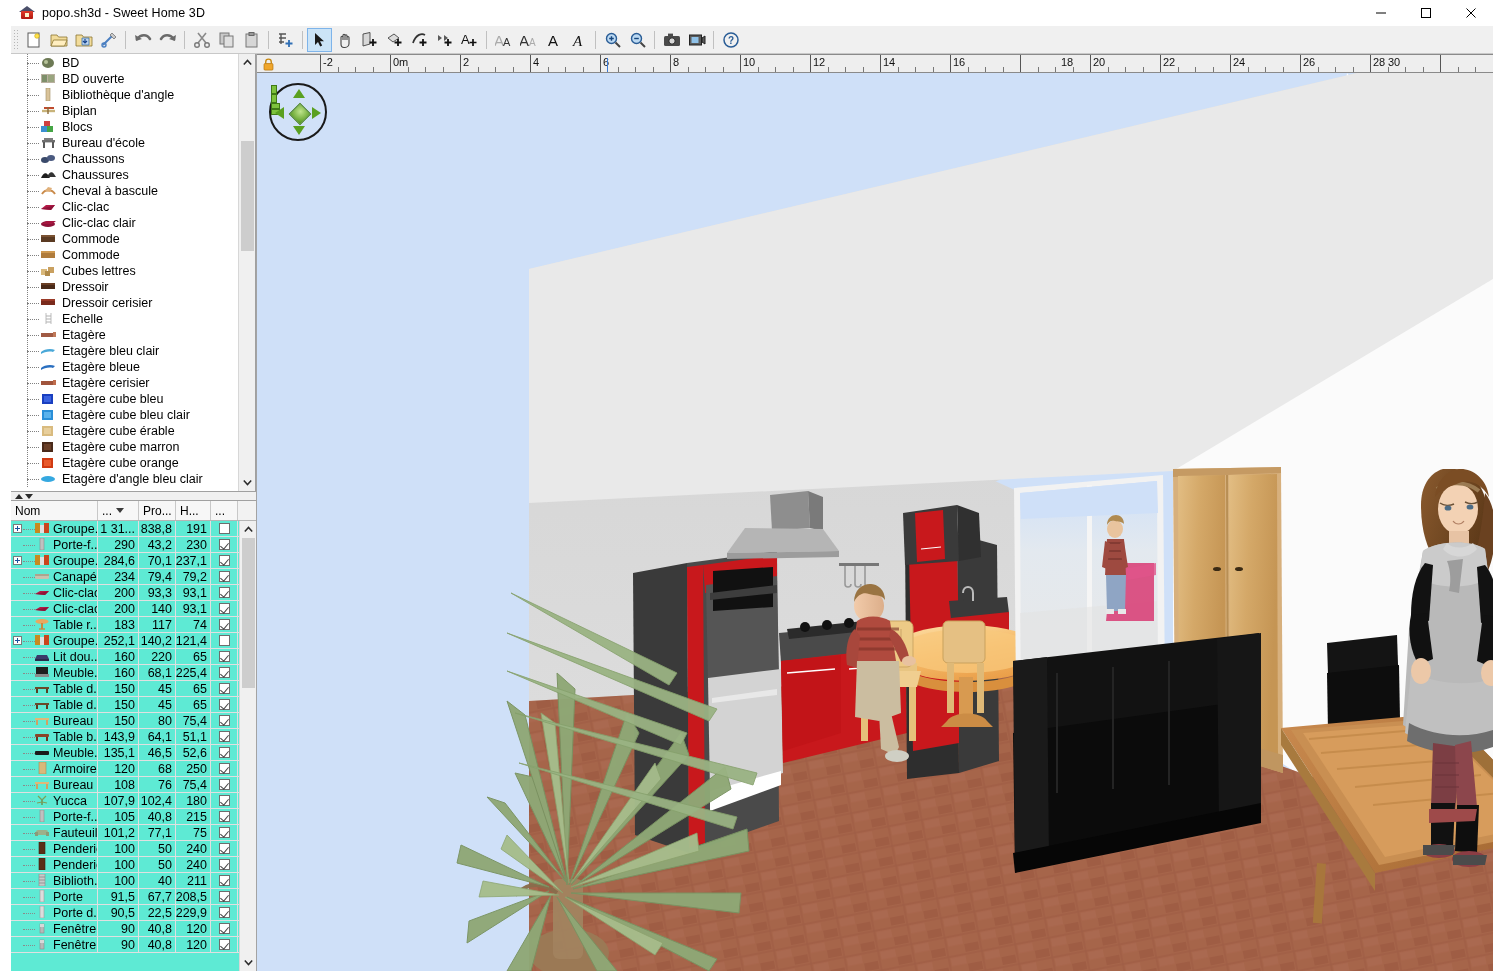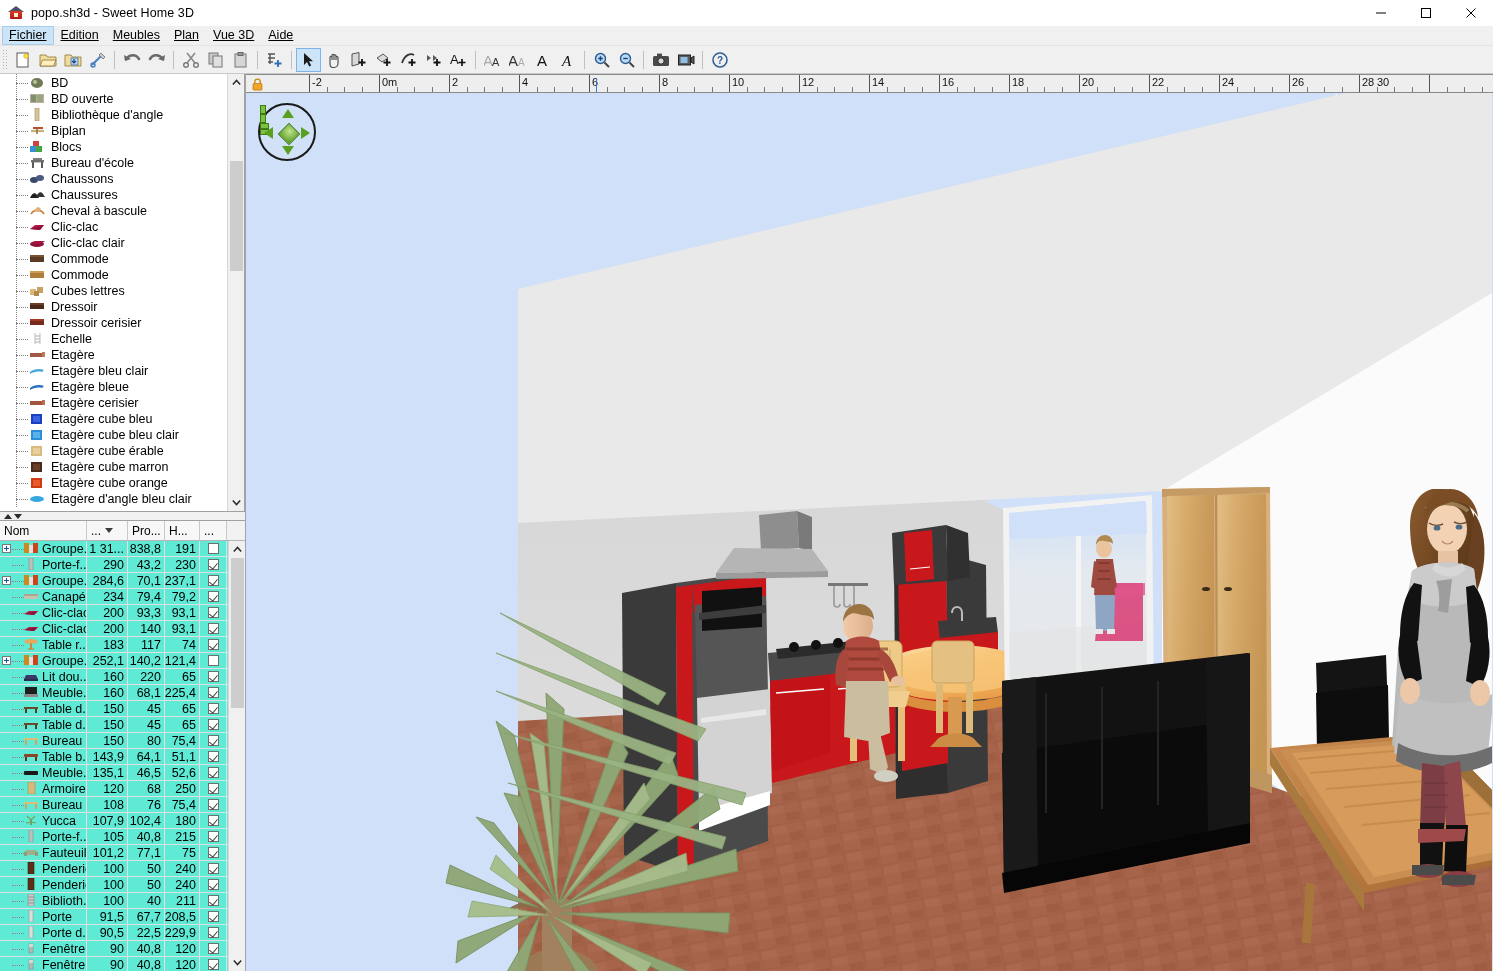--- a/index.html
+++ b/index.html
@@ -10,20 +10,21 @@
     font-family: "Liberation Sans", sans-serif;
     font-size: 12px;
     background: #f0f0f0;
   }
   #app {
     width: 1493px; height: 971px;
     position: relative;
     display: flex;
     flex-direction: column;
     background: #ffffff;
+    padding-left: 11px;
   }
 
   
   .titlebar {
     height: 26px;
     background: #ffffff;
     display: flex;
     align-items: center;
     flex: 0 0 26px;
     border-bottom: 1px solid #ffffff;
@@ -459,28 +460,20 @@
       </div>
       <div class="win-btn">
         <svg width="12" height="12" viewBox="0 0 12 12">
             <line x1="1.5" y1="1.5" x2="10.5" y2="10.5" stroke="#000" stroke-width="1"></line>
             <line x1="10.5" y1="1.5" x2="1.5" y2="10.5" stroke="#000" stroke-width="1"></line>
           </svg>
       </div>
     </div>
   </div>
 
-  <div class="menubar">
-    <div class="menu-item active"><span class="mn">Fichier</span></div>
-    <div class="menu-item"><span class="mn">Edition</span></div>
-    <div class="menu-item"><span class="mn">Meubles</span></div>
-    <div class="menu-item"><span class="mn">Plan</span></div>
-    <div class="menu-item"><span class="mn">Vue 3D</span></div>
-    <div class="menu-item"><span class="mn">Aide</span></div>
-  </div>
 
   <div class="toolbar">
     <div class="grip"></div>
 
     <div class="tb-btn">
       <svg width="18" height="18" viewBox="0 0 18 18">
           <rect x="3" y="2" width="11" height="14" fill="#fff" stroke="#5a5a5a"></rect>
           <circle cx="12" cy="5" r="2.3" fill="#ffe14d" stroke="#c9a700" stroke-width="0.6"></circle>
         </svg>
     </div>
@@ -1483,21 +1476,21 @@
           <div class="tick-label" style="left: 623px;">14</div>
           <div class="tick-minor" style="left: 640.5px;"></div>
           <div class="tick-minor" style="left: 658px;"></div>
           <div class="tick-minor" style="left: 675.5px;"></div>
           <div class="tick-major" style="left: 693px;"></div>
           <div class="tick-label" style="left: 693px;">16</div>
           <div class="tick-minor" style="left: 710.5px;"></div>
           <div class="tick-minor" style="left: 728px;"></div>
           <div class="tick-minor" style="left: 745.5px;"></div>
           <div class="tick-major" style="left: 763px;"></div>
-          <div class="tick-label" style="left: 763px;">18</div>
+          <div class="tick-label" style="left: 801px;">18</div>
           <div class="tick-minor" style="left: 780.5px;"></div>
           <div class="tick-minor" style="left: 798px;"></div>
           <div class="tick-minor" style="left: 815.5px;"></div>
           <div class="tick-major" style="left: 833px;"></div>
           <div class="tick-label" style="left: 833px;">20</div>
           <div class="tick-minor" style="left: 850.5px;"></div>
           <div class="tick-minor" style="left: 868px;"></div>
           <div class="tick-minor" style="left: 885.5px;"></div>
           <div class="tick-major" style="left: 903px;"></div>
           <div class="tick-label" style="left: 903px;">22</div>

